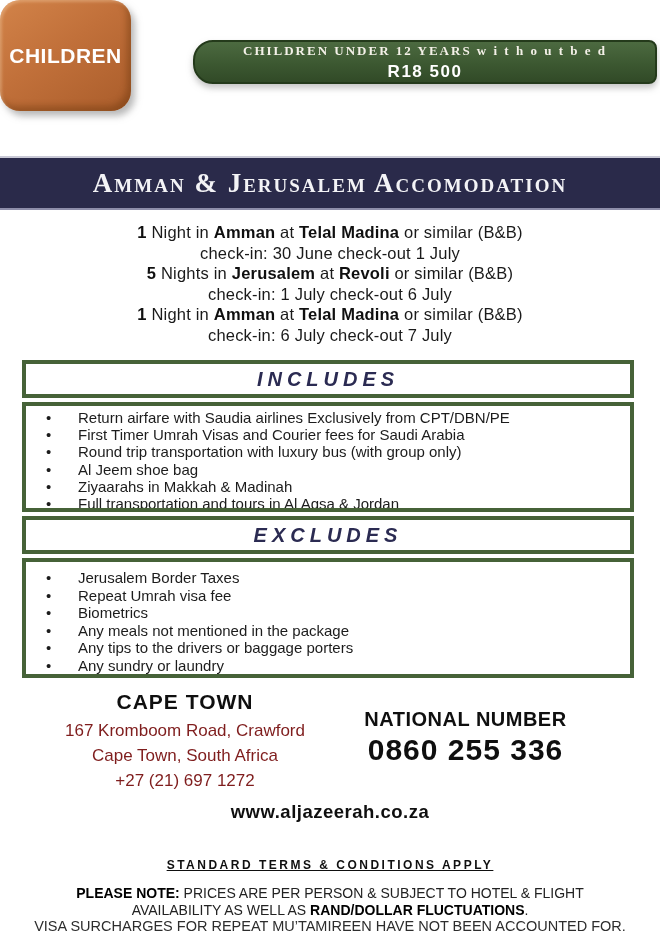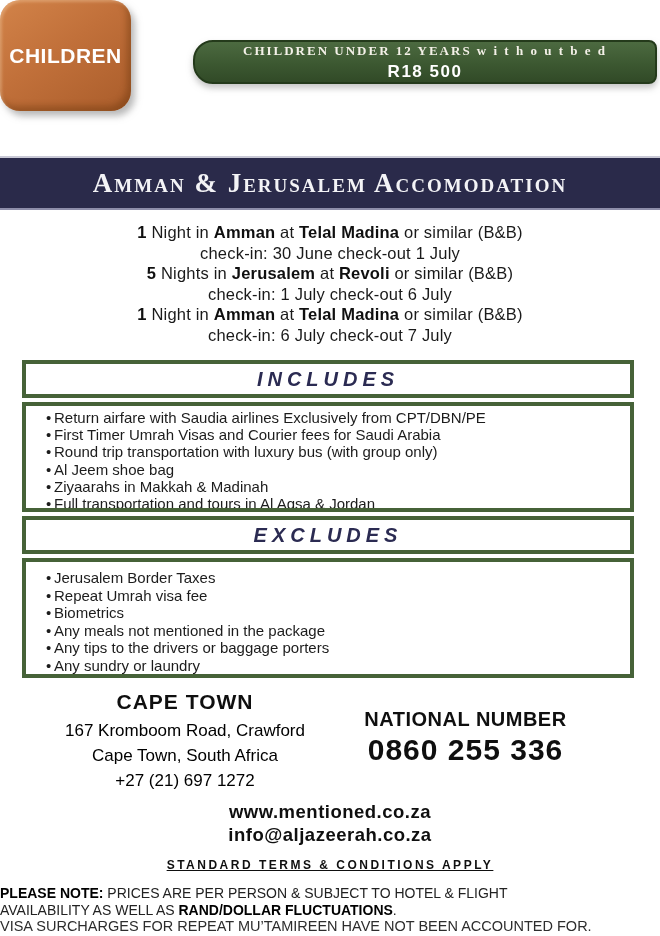--- a/index.html
+++ b/index.html
@@ -65,36 +65,36 @@
   .inc-head{top:360px;height:38px;}
   .inc-list{top:402px;height:110px;padding:3px 8px 0 0;overflow:hidden;}
   .exc-head{top:516px;height:38px;}
   .exc-list{top:558px;height:120px;padding:7px 8px 0 0;overflow:hidden;}
   .gbox ul{
     margin:0;padding:0;list-style:none;
     font-size:15px;color:#1c1c1c;
   }
   .inc-list ul{line-height:17.2px;}
   .exc-list ul{line-height:17.6px;}
-  .gbox li{position:relative;padding-left:28px;}
+  .gbox li{position:relative;padding-left:52px;}
   .gbox li::before{content:"\2022";position:absolute;left:20px;}
   
   .contact{position:absolute;left:0;top:690px;width:660px;height:100px;}
   .branch{position:absolute;left:30px;top:0;width:310px;text-align:center;}
   .branch .city{font-size:21px;font-weight:bold;color:#0f0f0f;letter-spacing:1px;margin-bottom:4px;}
-  .branch .line{font-size:17px;line-height:25px;color:#000000;}
+  .branch .line{font-size:17px;line-height:25px;color:#7f1d1d;}
   .national{position:absolute;left:348px;top:18px;width:235px;text-align:center;}
   .national .label{font-size:20px;font-weight:bold;color:#0f0f0f;letter-spacing:.5px;}
   .national .number{font-size:30px;font-weight:bold;color:#0f0f0f;letter-spacing:1px;margin-top:2px;}
   
   .weblinks{position:absolute;left:0;top:800px;width:660px;text-align:center;
     font-weight:bold;font-size:18.5px;line-height:23px;color:#0f0f0f;letter-spacing:.5px;}
   .terms-heading{position:absolute;left:0;top:858px;width:660px;text-align:center;
     font-weight:bold;font-size:12px;letter-spacing:2.5px;color:#0f0f0f;text-decoration:underline;}
-  .terms-note{position:absolute;left:0;top:885px;width:660px;text-align:left;
+  .terms-note{position:absolute;left:0;top:885px;width:660px;text-align:center;
     font-size:14px;line-height:16.5px;color:#222222;}
   .terms-note b{color:#000000;}
   .terms-note .visa{font-size:14.5px;color:#2d2d2d;}
 </style>
 </head>
 <body>
 
 <div class="page">
 
   <div class="children-badge">
@@ -154,22 +154,21 @@
       <div class="line">Cape Town, South Africa</div>
       <div class="line">+27 (21) 697 1272</div>
     </div>
     <div class="national">
       <div class="label">NATIONAL NUMBER</div>
       <div class="number">0860 255 336</div>
     </div>
   </div>
 
   <div class="weblinks">
-    <div>www.mentioned.co.za</div>
-    <div>info@aljazeerah.co.za</div>
+    <div>www.aljazeerah.co.za</div>
   </div>
 
   <div class="terms-heading">STANDARD TERMS &amp; CONDITIONS APPLY</div>
   <div class="terms-note">
     <div><b>PLEASE NOTE:</b><span> PRICES ARE PER PERSON &amp; SUBJECT TO HOTEL &amp; FLIGHT</span></div>
     <div><span>AVAILABILITY AS WELL AS </span><b>RAND/DOLLAR FLUCTUATIONS</b><span>.</span></div>
     <div class="visa">VISA SURCHARGES FOR REPEAT MU’TAMIREEN HAVE NOT BEEN ACCOUNTED FOR.</div>
   </div>
 
 </div>

